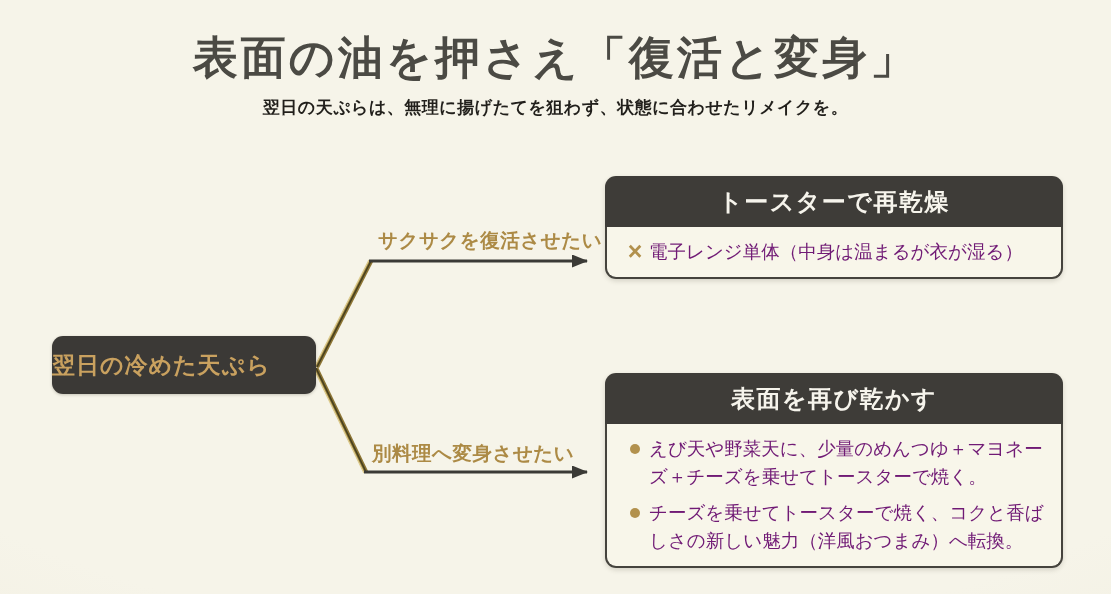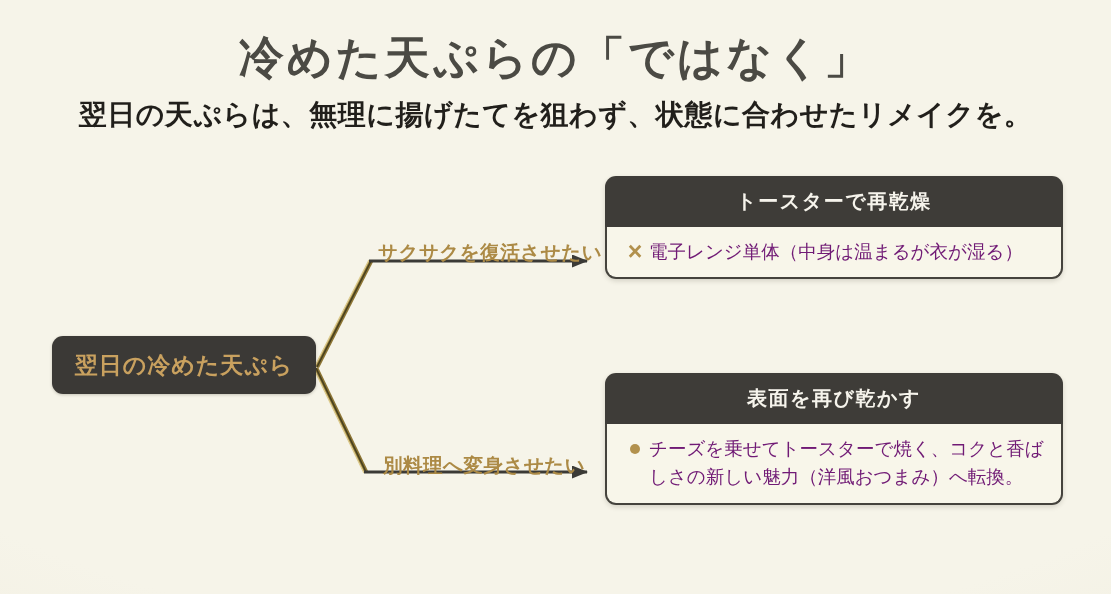--- a/index.html
+++ b/index.html
@@ -28,21 +28,21 @@
     letter-spacing: 3px;
     color: #4b4a44;
   }
 
   .page-subtitle {
     position: absolute;
     top: 96px;
     left: 0;
     width: 100%;
     text-align: center;
-    font-size: 28px;
+    font-size: 17px;
     font-weight: 700;
     letter-spacing: 0.5px;
     color: #211f1b;
   }
 
   .connector {
     position: absolute;
     left: 0; top: 0;
     width: 1111px; height: 594px;
     pointer-events: none;
@@ -51,41 +51,39 @@
   .root-node {
     position: absolute;
     left: 52px;
     top: 336px;
     width: 264px;
     height: 58px;
     background: #3b3936;
     border-radius: 11px;
     display: flex;
     align-items: center;
-    justify-content: center;
     box-shadow: 0 1px 3px rgba(60,55,40,0.25);
   }
   .root-node span {
     color: #c9a15f;
     font-size: 23px;
     font-weight: 700;
     letter-spacing: 1px;
   }
 
   .branch-label {
     position: absolute;
     color: #ac8a45;
     font-size: 19.5px;
     font-weight: 700;
     letter-spacing: 0.5px;
     white-space: nowrap;
-    margin-top: 12px;
   }
   .branch-label.top    { left: 378px; top: 227px; }
-  .branch-label.bottom { left: 383px; top: 440px; }
+  .branch-label.bottom { left: 372px; top: 440px; }
 
   .card {
     position: absolute;
     left: 605px;
     width: 458px;
     border-radius: 12px;
     box-shadow: 0 2px 5px rgba(60,55,40,0.18);
   }
   .card.card-top    { top: 176px; }
   .card.card-bottom { top: 373px; }
@@ -93,21 +91,21 @@
   .card-header {
     height: 51px;
     background: #3e3c38;
     border-radius: 11px 11px 0 0;
     display: flex;
     align-items: center;
     justify-content: center;
   }
   .card-header span {
     color: #f6f4ec;
-    font-size: 20px;
+    font-size: 24px;
     font-weight: 700;
     letter-spacing: 1.5px;
   }
 
   .card-body {
     background: #f8f6ea;
     border: 2px solid #45433d;
     border-top: none;
     border-radius: 0 0 11px 11px;
     padding: 11px 12px 11px 14px;
@@ -152,21 +150,21 @@
     line-height: 1.53;
     color: #701a75;
     letter-spacing: 0;
   }
 </style>
 </head>
 <body>
 
 <div class="canvas">
 
-  <h1 class="page-title">冷めた天ぷらの「ではなく」</h1>
+  <h1 class="page-title">表面の油を押さえ「復活と変身」</h1>
   <p class="page-subtitle">翌日の天ぷらは、無理に揚げたてを狙わず、状態に合わせたリメイクを。</p>
 
   <svg class="connector" width="1111" height="594" viewBox="0 0 1111 594" aria-hidden="true">
     <defs>
       <marker id="arrowhead" markerWidth="18" markerHeight="14" refX="15" refY="6.5" orient="auto" markerUnits="userSpaceOnUse">
         <path d="M0,0 L16,6.5 L0,13 Z" fill="#3b3a36"></path>
       </marker>
     </defs>
 
     <path d="M317,367 L371,261" stroke="#8c7434" stroke-width="4.5" fill="none"></path>
@@ -201,18 +199,24 @@
 
   <div class="card card-bottom">
     <div class="card-header">
       <span>表面を再び乾かす</span>
     </div>
     <div class="card-body">
       <div class="item">
         <span class="marker">
             <i class="dot"></i>
           </span>
+        <span class="item-text">えび天や野菜天に、少量のめんつゆ＋マヨネーズ＋チーズを乗せてトースターで焼く。</span>
+      </div>
+      <div class="item">
+        <span class="marker">
+            <i class="dot"></i>
+          </span>
         <span class="item-text">チーズを乗せてトースターで焼く、コクと香ばしさの新しい魅力（洋風おつまみ）へ転換。</span>
       </div>
     </div>
   </div>
 
 </div>
 
 </body></html>

